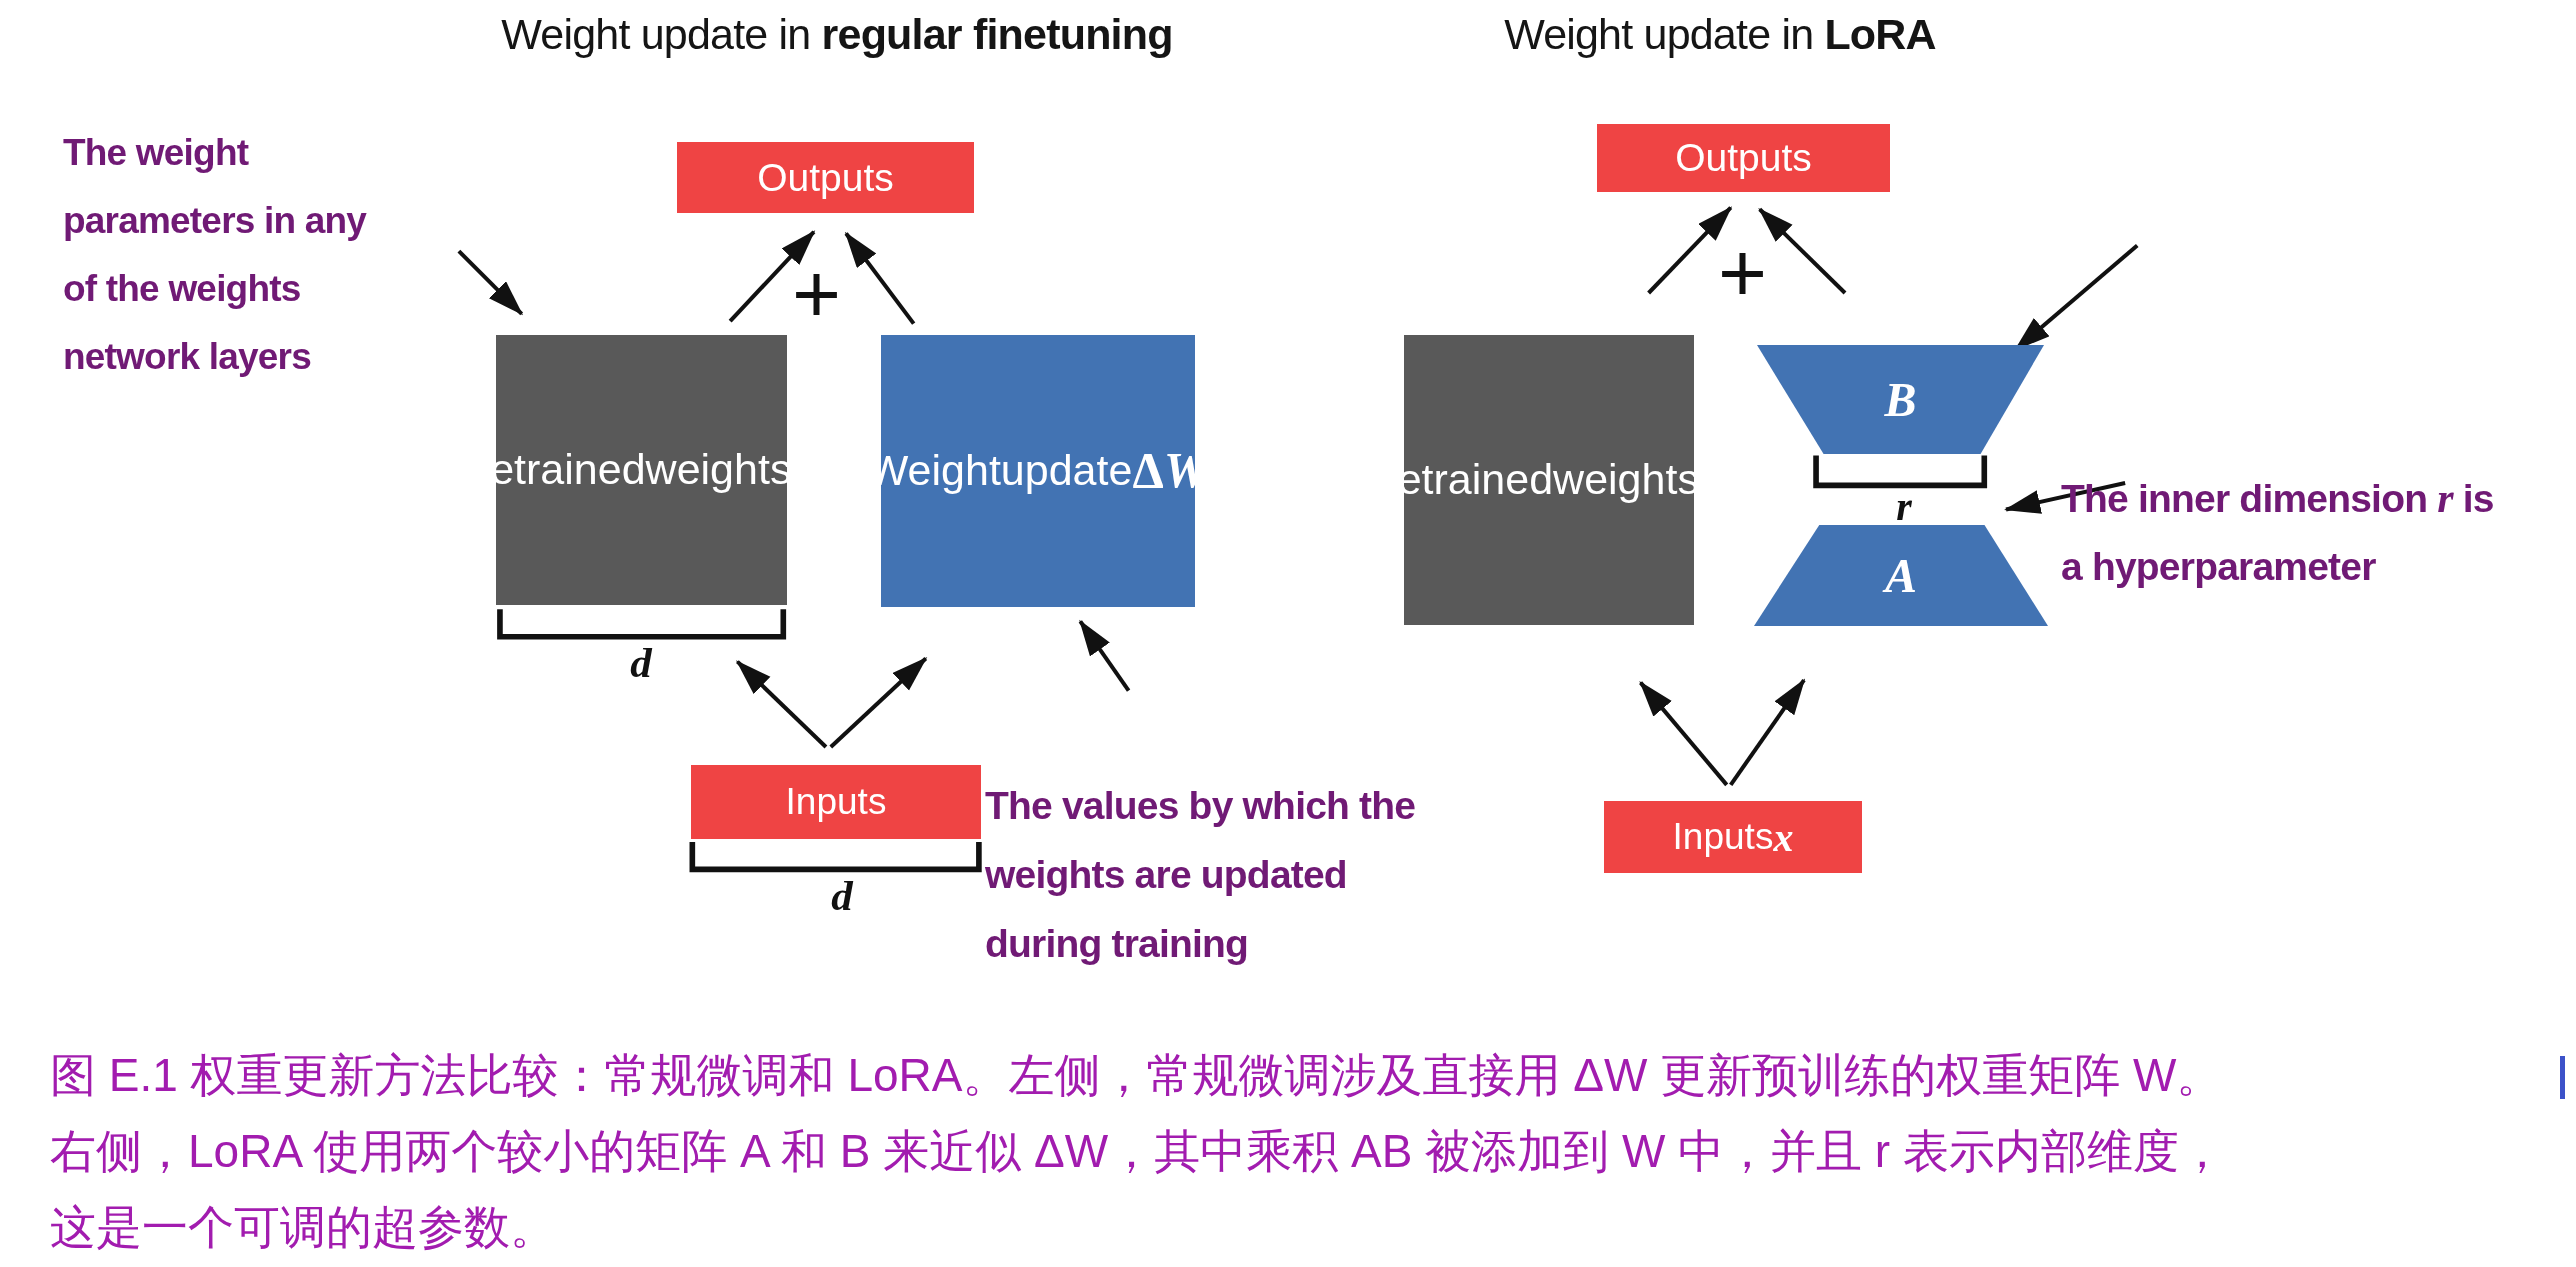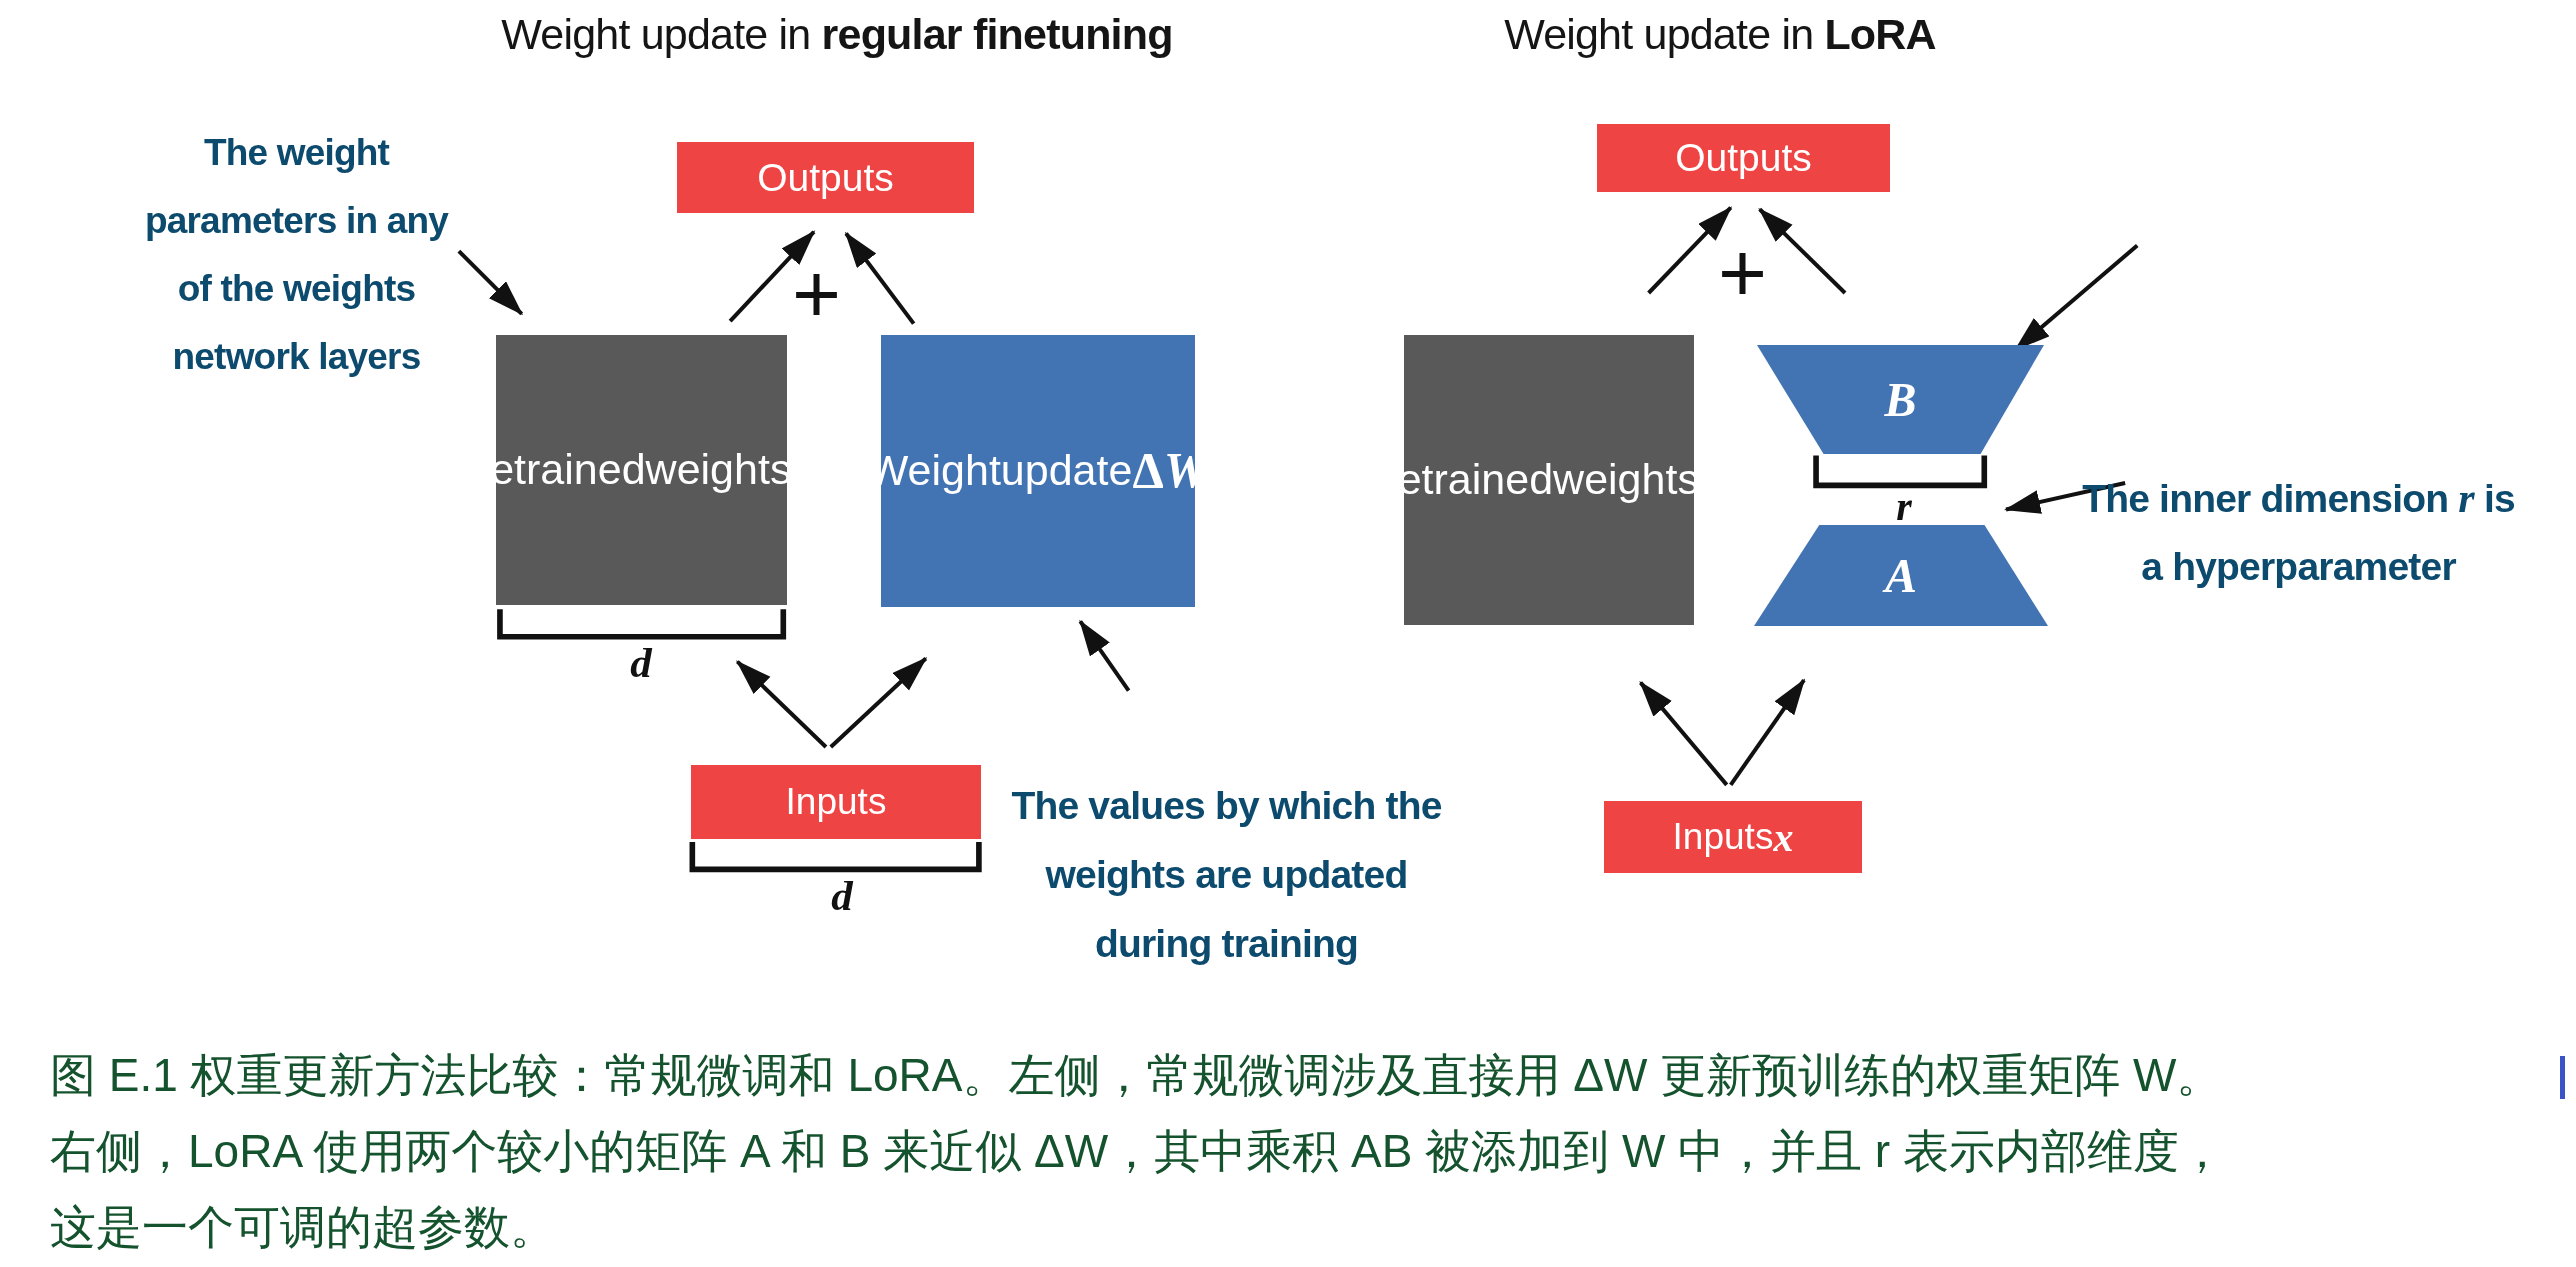--- a/index.html
+++ b/index.html
@@ -4,35 +4,35 @@
 <style>
   html,body{margin:0;padding:0;background:#ffffff;}
   .canvas{
     position:relative;width:2576px;height:1267px;background:#ffffff;overflow:hidden;
     font-family:"Liberation Sans",sans-serif;color:#111;padding-left:12px;
   }
   .abs{position:absolute;}
   .ctr{display:flex;align-items:center;justify-content:center;}
   .title{font-size:43px;letter-spacing:-0.8px;text-align:center;white-space:nowrap;color:#151515;}
   .title b{font-weight:700;}
-  .note{font-weight:700;text-align:center;color:#0c4a6e;letter-spacing:-0.8px;}
+  .note{font-weight:700;color:#701a75;letter-spacing:-0.8px;}
   .note .ln{white-space:nowrap;}
   .serif-i{font-family:"Liberation Serif",serif;font-style:italic;font-weight:600;}
   .serif-u{font-family:"Liberation Serif",serif;font-style:normal;font-weight:600;}
   .blackbox{background:#ef4444;color:#fff;font-size:39px;white-space:nowrap;}
   .bigbox{color:#fff;text-align:center;flex-direction:row;line-height:1.28;font-size:43px;}
   .bigbox .sym{font-size:50px;line-height:1.15;}
   .graybg{background:#595959;}
   .bluebg{background:#4273b3;}
   .trap{background:#4273b3;color:#fff;}
   .trap .ctr-abs{position:absolute;left:0;top:0;right:0;bottom:0;display:flex;align-items:center;justify-content:center;}
   .trap-letter{font-family:"Liberation Serif",serif;font-style:italic;font-weight:600;font-size:48px;color:#fff;}
   .dim{font-family:"Liberation Serif",serif;font-style:italic;font-weight:600;font-size:43px;color:#111;text-align:center;}
   .plus{font-size:84px;font-weight:400;color:#111;line-height:1;}
-  .caption{color:#14532d;font-size:46px;line-height:76px;white-space:nowrap;}
+  .caption{color:#a21caf;font-size:46px;line-height:76px;white-space:nowrap;}
   .cursor{background:#3c52c9;}
   svg.overlay{position:absolute;left:0;top:0;width:2576px;height:1267px;pointer-events:none;}
   svg .arrow{stroke:#111;stroke-width:5;fill:none;}
   svg .bracket{stroke:#111;stroke-width:7;fill:none;}
 </style>
 </head>
 <body>
 
 <div class="canvas">
 

